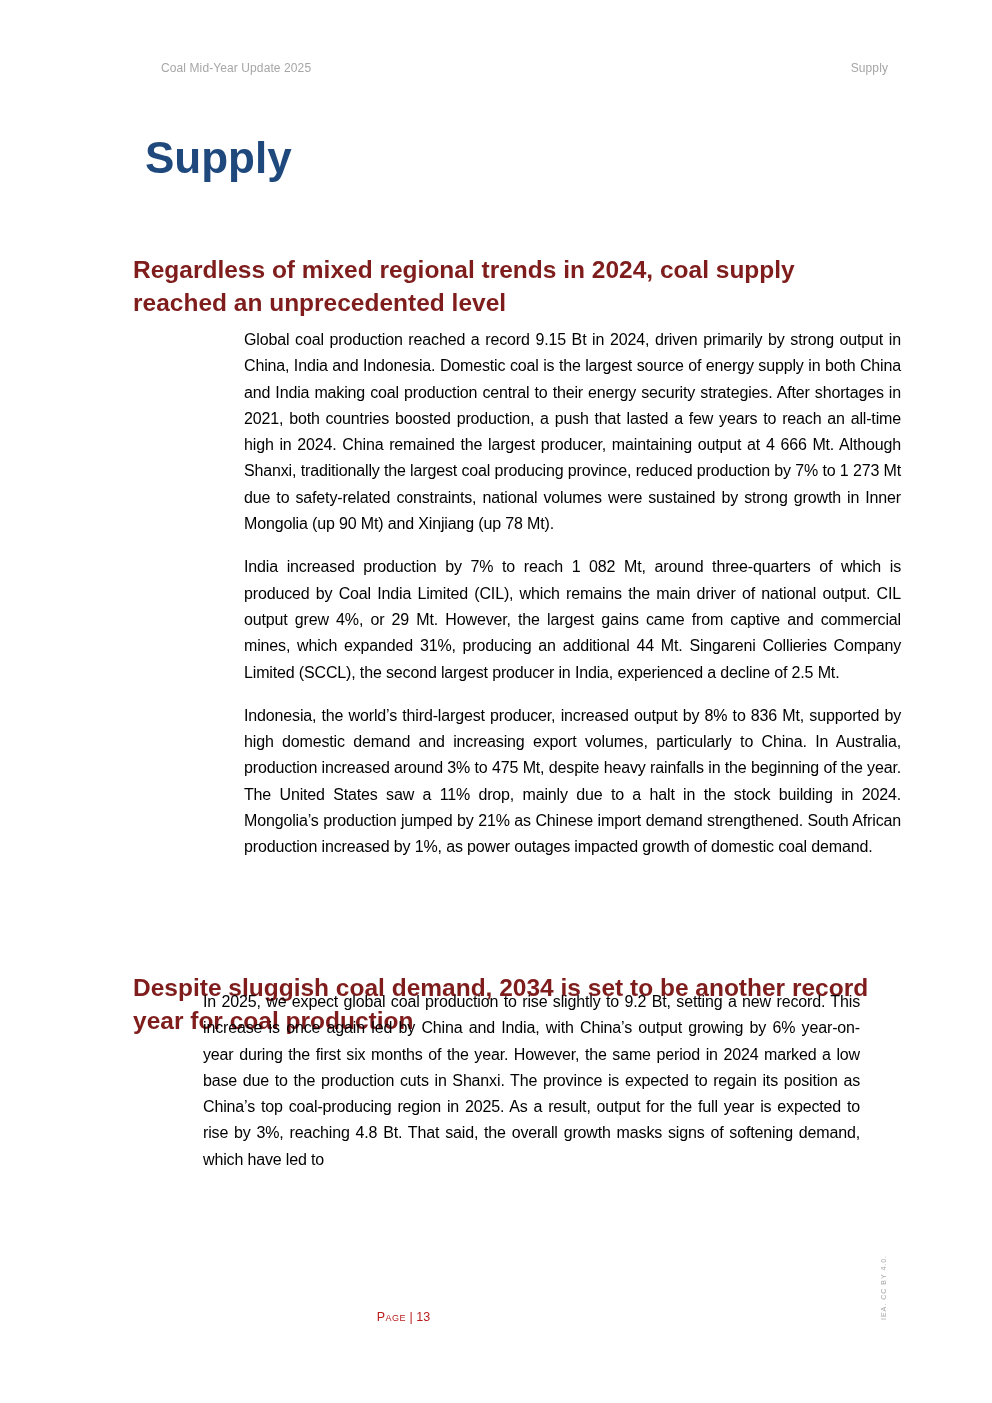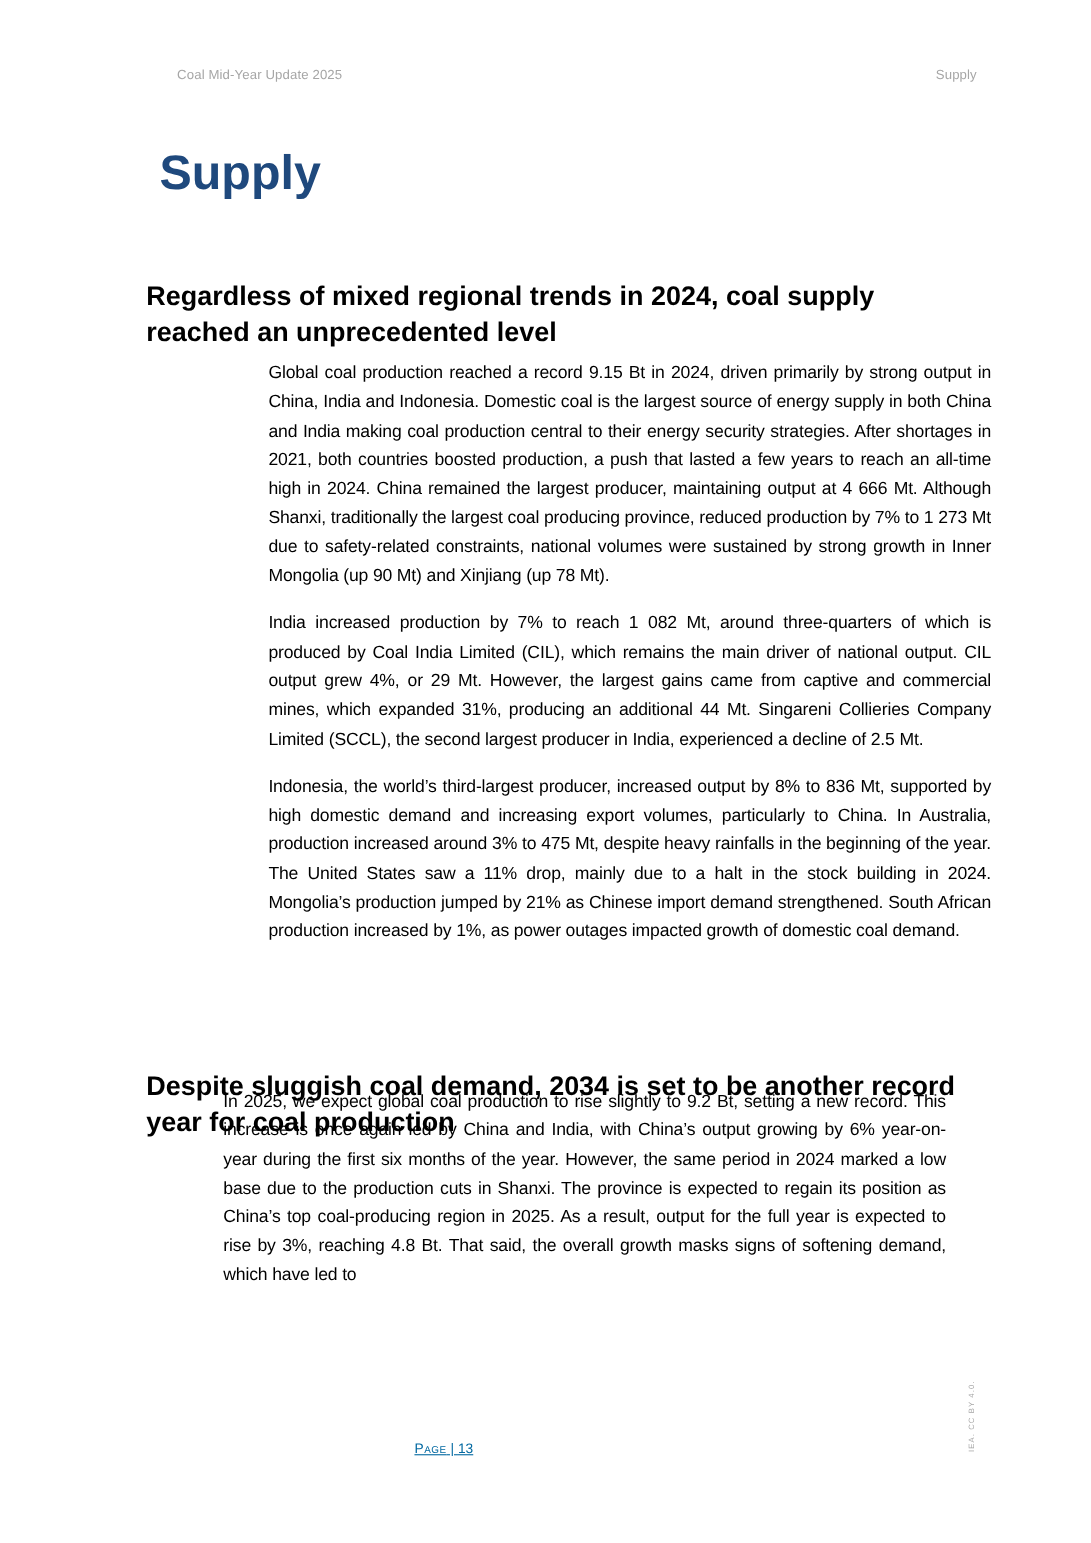--- a/index.html
+++ b/index.html
@@ -37,21 +37,21 @@
       color: #1f497d;
       line-height: 56px;
     }
     .section-heading {
       position: absolute;
       left: 133px;
       width: 740px;
       margin: 0;
       font-size: 24.5px;
       font-weight: bold;
-      color: #000000;
+      color: #7f1d1d;
       line-height: 33px;
     }
     .body-block {
       position: absolute;
       left: 203px;
       width: 657px;
     }
     .body-block p {
       margin: 0 0 17px 0;
       font-size: 16px;
@@ -59,22 +59,21 @@
       text-align: justify;
       letter-spacing: -0.15px;
     }
     .page-footer {
       position: absolute;
       top: 1310px;
       left: 0;
       width: 807px;
       text-align: center;
       font-size: 12.5px;
-      color: #0369a1;
-      text-decoration: underline;
+      color: #b91c1c;
     }
     .page-footer .small-caps {
       font-variant: small-caps;
       letter-spacing: 0.5px;
     }
     .license {
       position: absolute;
       left: 880px;
       top: 1320px;
       transform: rotate(-90deg);

